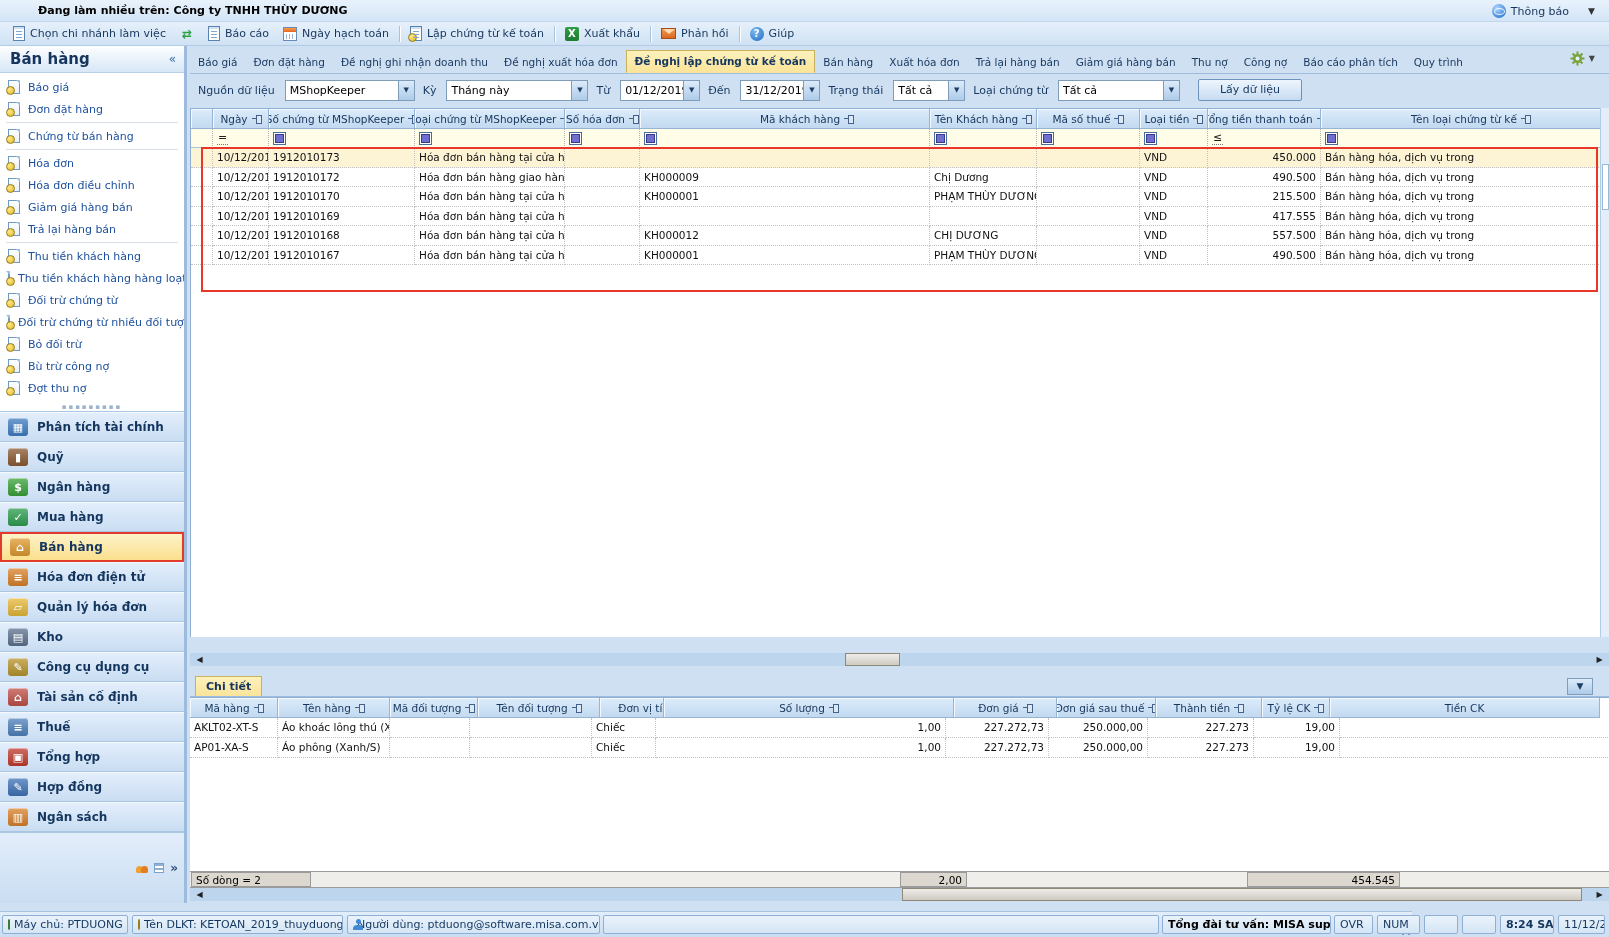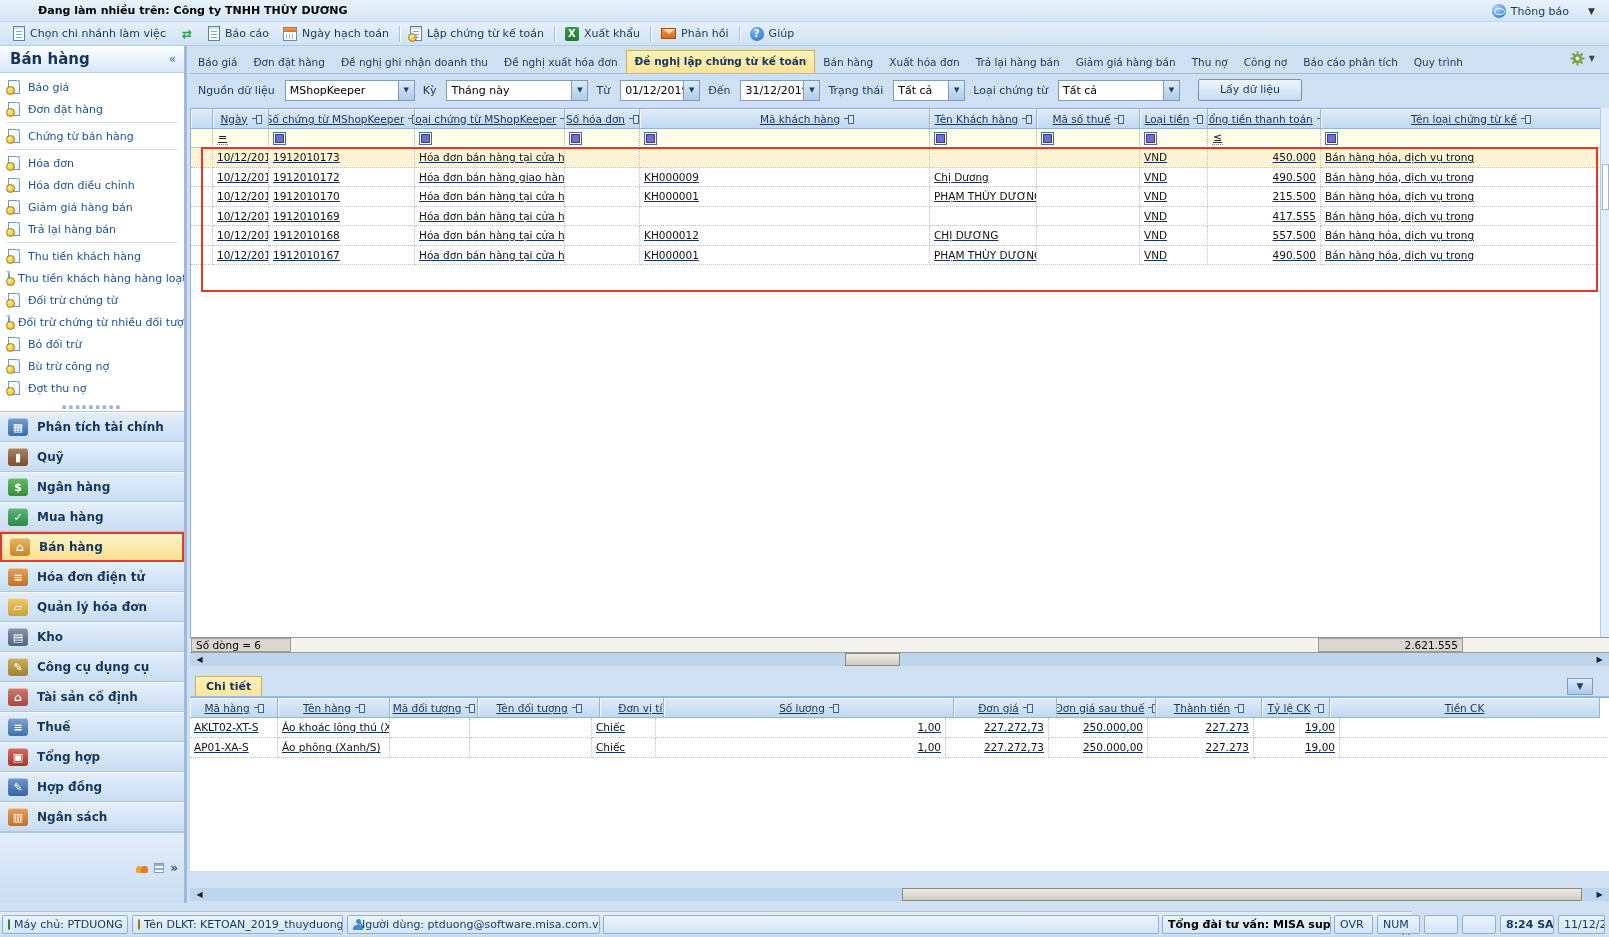--- a/index.html
+++ b/index.html
@@ -68,21 +68,21 @@
   .gear-btn .caret { font-size:8px; color:#444; }
 
   .filterbar { position:absolute; left:0; top:30px; width:1419px; height:28px; display:flex; align-items:center; gap:8px; padding-left:8px; }
   .f-label { color:#16375f; margin-right:2px; white-space:nowrap; }
   .combo { height:21px; background:#fff; border:1px solid #7f9db9; display:flex; align-items:center; position:relative; padding-left:4px; color:#000; }
   .combo .arrow { position:absolute; right:0; top:0; width:16px; height:100%; background:linear-gradient(#dcebfa,#aecbe9); border-left:1px solid #7f9db9; display:flex; align-items:center; justify-content:center; font-size:7px; color:#1d3f66; }
   .load-btn { height:22px; width:104px; margin-left:10px; background:linear-gradient(#eef5fd,#c6dcf2); border:1px solid #6f93b8; border-radius:2px; color:#14365e; text-align:center; line-height:20px; }
 
   
   .gridwrap { position:absolute; left:0; top:62px; width:1419px; height:529px; background:#fff; border-top:1px solid #8fb0d4; border-left:1px solid #8fb0d4; overflow:hidden; }
-  .g-row { display:flex; width:1411px;text-decoration:underline; }
+  .g-row { display:flex; width:1411px; }
   .g-hcell { height:20px; background:linear-gradient(#dcecfb,#c2d9f0); border-right:1px solid #96b4d4; border-bottom:1px solid #96b4d4; box-shadow:inset 1px 1px 0 #f3f9ff; display:flex; align-items:center; justify-content:center; gap:4px; font-size:10.5px; color:#17365d; white-space:nowrap; overflow:hidden; flex:0 0 auto; }
   .pin { width:9px; height:9px; position:relative; flex:0 0 auto; }
   .pin::before { content:""; position:absolute; left:0; top:4px; width:4px; height:1px; background:#44618c; }
   .pin::after { content:""; position:absolute; left:4px; top:1px; width:4px; height:7px; background:#dce8f4; border:1px solid #44618c; }
   .g-fcell { height:19px; background:#fffce8; border-right:1px dotted #b0b0b0; border-bottom:1px solid #aac4de; display:flex; align-items:center; padding-left:4px; flex:0 0 auto; overflow:hidden; }
   .fbtn { width:13px; height:13px; background:#fff; border:1px solid #4a6c9b; display:flex; align-items:center; justify-content:center; }
   .fbtn::after { content:""; width:7px; height:7px; background:#6f6fd0; border:1px solid #3a3a8c; }
   .fop { color:#222; font-size:11px; border-bottom:1px dotted #777; line-height:12px; padding:0 1px; }
   .g-cell { height:19.5px; border-right:1px dotted #c2c2c2; border-bottom:1px dotted #c2c2c2; line-height:18px; padding:0 4px; color:#111; white-space:nowrap; overflow:hidden; flex:0 0 auto; font-size:10.5px; }
   .g-datarow.sel .g-cell { background:#fdf4d5; }
@@ -524,24 +524,20 @@
           <div class="g-cell" style="width: 103px;"></div>
           <div class="g-cell" style="width: 68px;">VND</div>
           <div class="g-cell num" style="width: 113px;">490.500</div>
           <div class="g-cell" style="width: 300px;">Bán hàng hóa, dịch vụ trong</div>
         </div>
       </div>
     <div class="vscroll">
         <div class="thumb"></div>
       </div>
 
-    <div class="grid-footer">
-      <div class="gf-cell" style="left:1px; width:100px;">Số dòng = 6</div>
-      <div class="gf-cell num" style="left:1128px; width:145px;">2.621.555</div>
-    </div>
 
     <div class="hscroll" style="top:607px">
       <div class="hs-arrow" style="left:2px">◀</div>
       <div class="hs-thumb" style="left:655px; width:55px;"></div>
       <div class="hs-arrow" style="right:2px">▶</div>
     </div>
 
     <div class="detail-tabrow">
       <div class="d-tab">Chi tiết</div>
       <div class="d-collapse">▼</div>
@@ -614,20 +610,25 @@
           <div class="g-cell" style="width: 64px;">Chiếc</div>
           <div class="g-cell num" style="width: 290px;">1,00</div>
           <div class="g-cell num" style="width: 103px;">227.272,73</div>
           <div class="g-cell num" style="width: 99px;">250.000,00</div>
           <div class="g-cell num" style="width: 106px;">227.273</div>
           <div class="g-cell num" style="width: 86px;">19,00</div>
           <div class="g-cell num" style="width: 270px;"></div>
         </div>
       </div>
 
+    <div class="detail-footer">
+      <div class="gf-cell" style="left:1px; width:120px;">Số dòng = 2</div>
+      <div class="gf-cell num" style="left:710px; width:67px;">2,00</div>
+      <div class="gf-cell num" style="left:1057px; width:153px;">454.545</div>
+    </div>
 
     <div class="hscroll" style="top:842px">
       <div class="hs-arrow" style="left:2px">◀</div>
       <div class="hs-thumb" style="left:712px; width:680px;"></div>
       <div class="hs-arrow" style="right:2px">▶</div>
     </div>
   </div>
 
   <div class="red-rect"></div>
 

